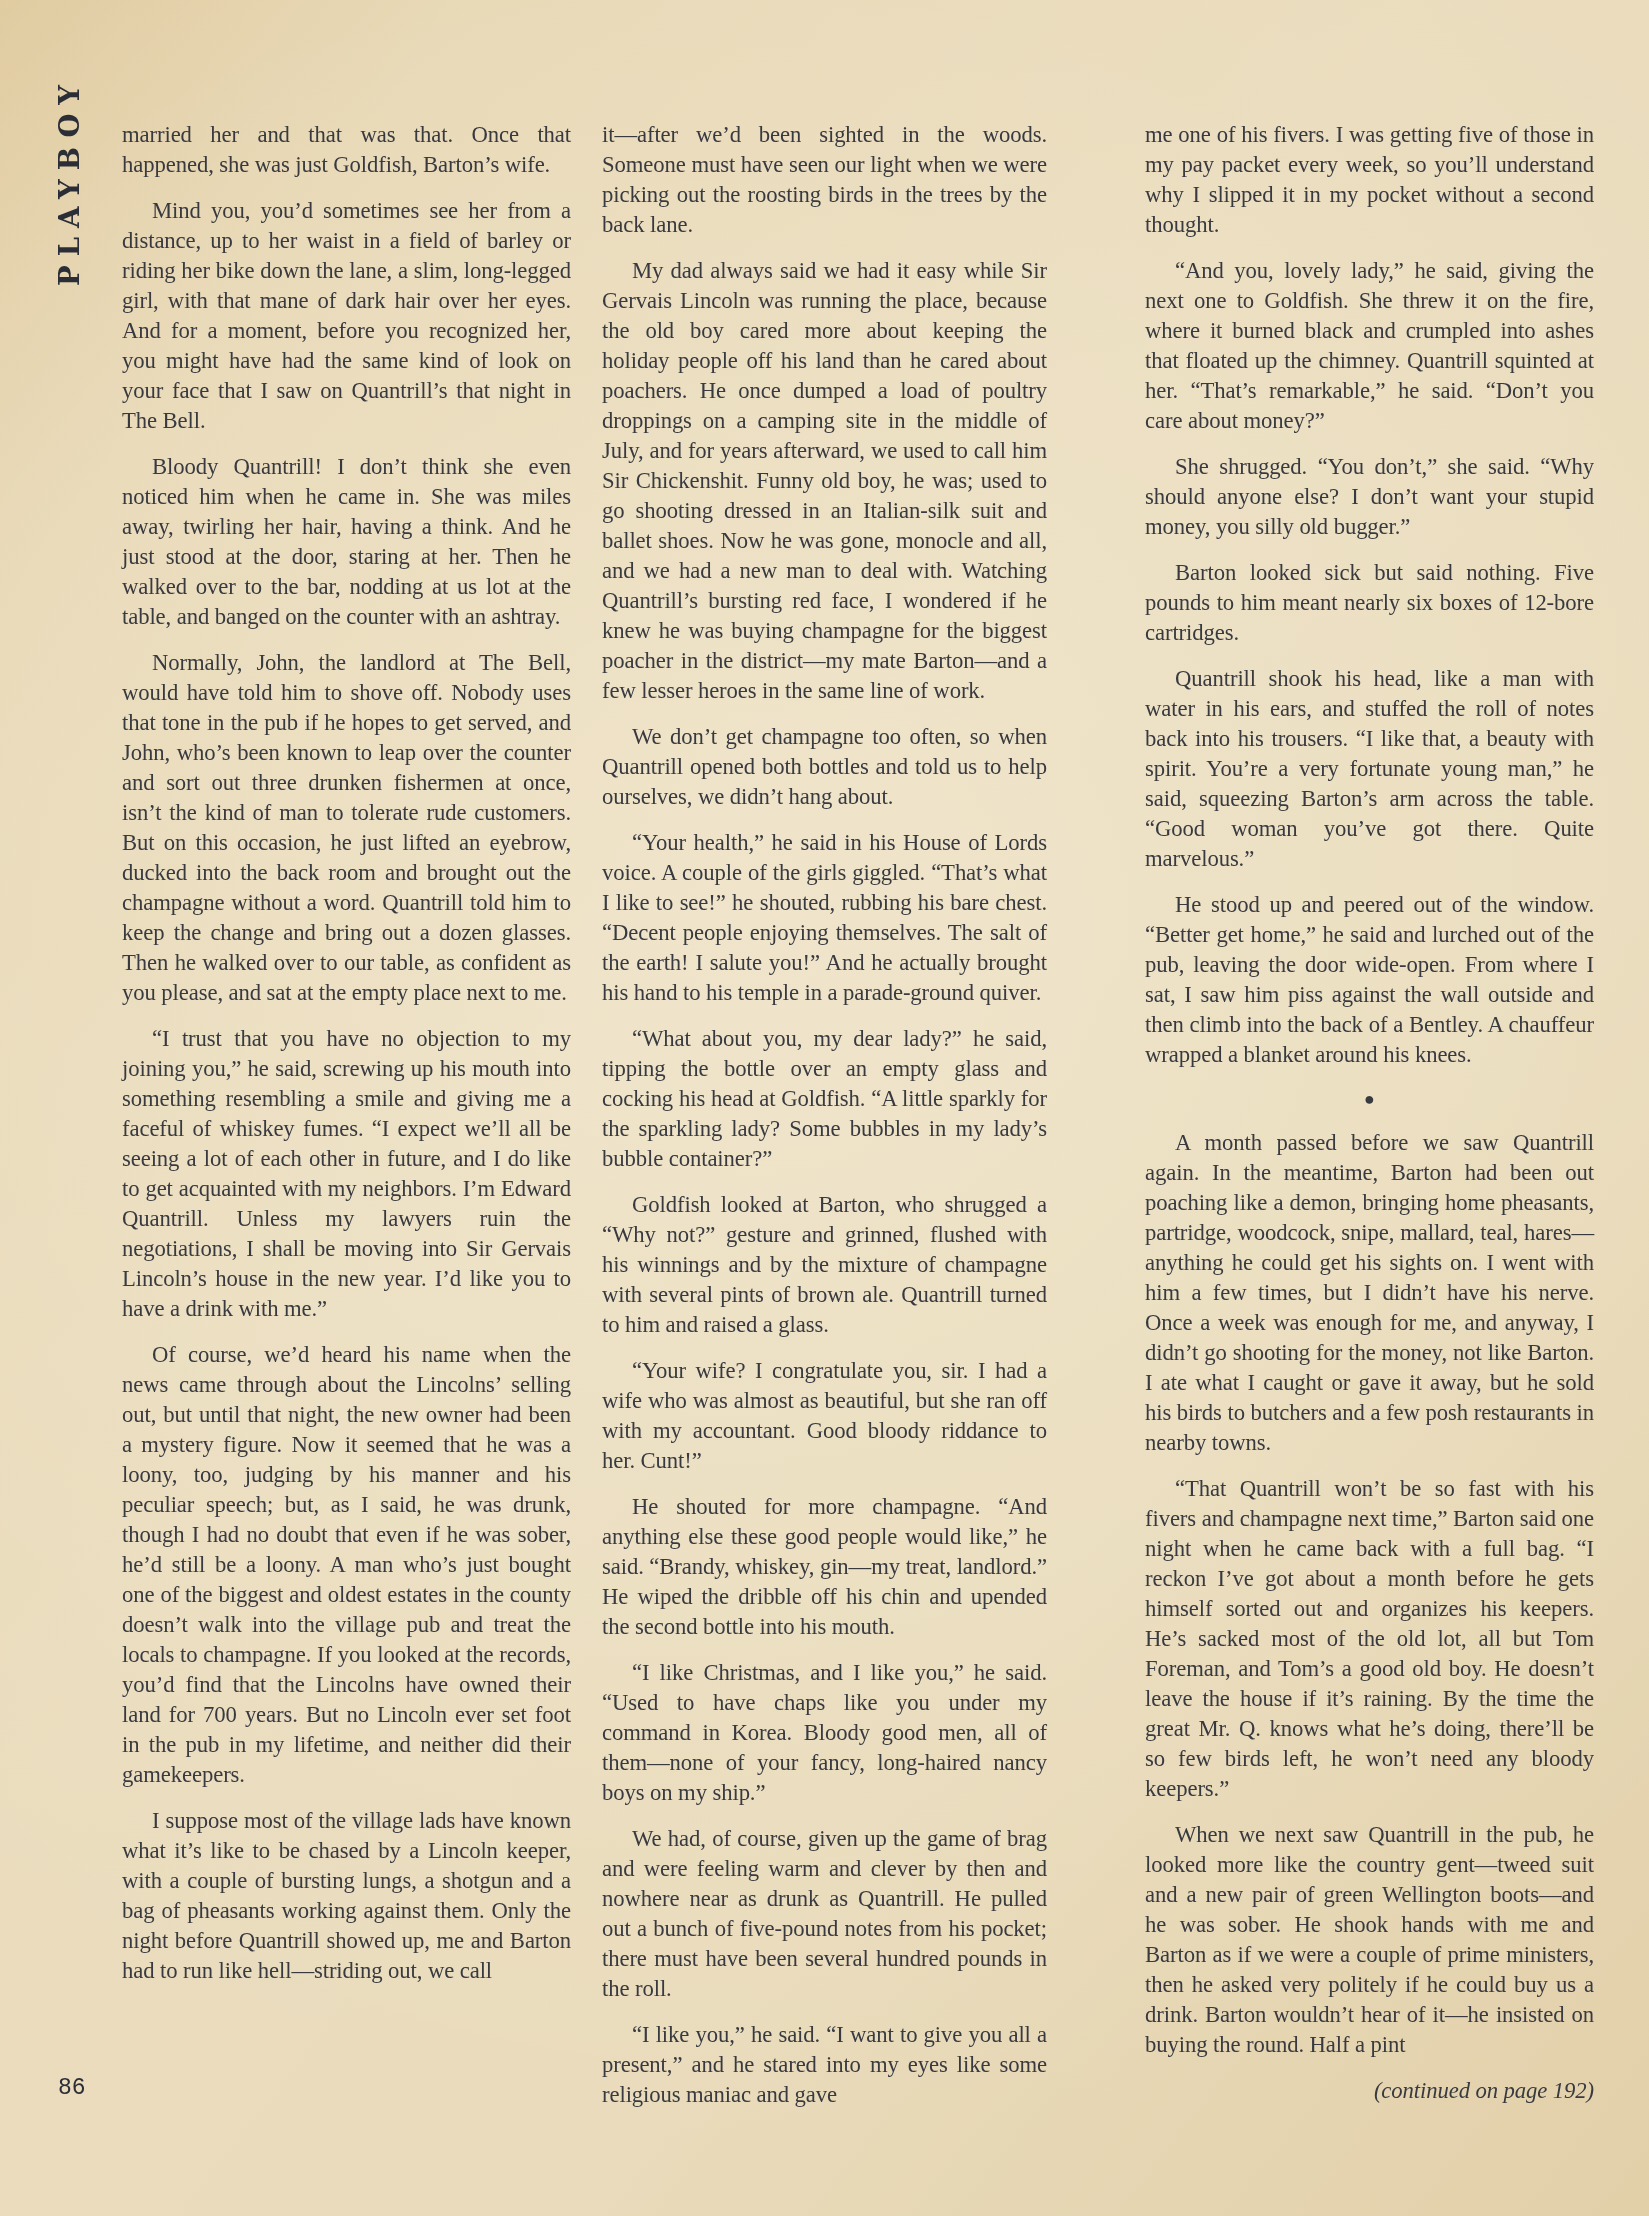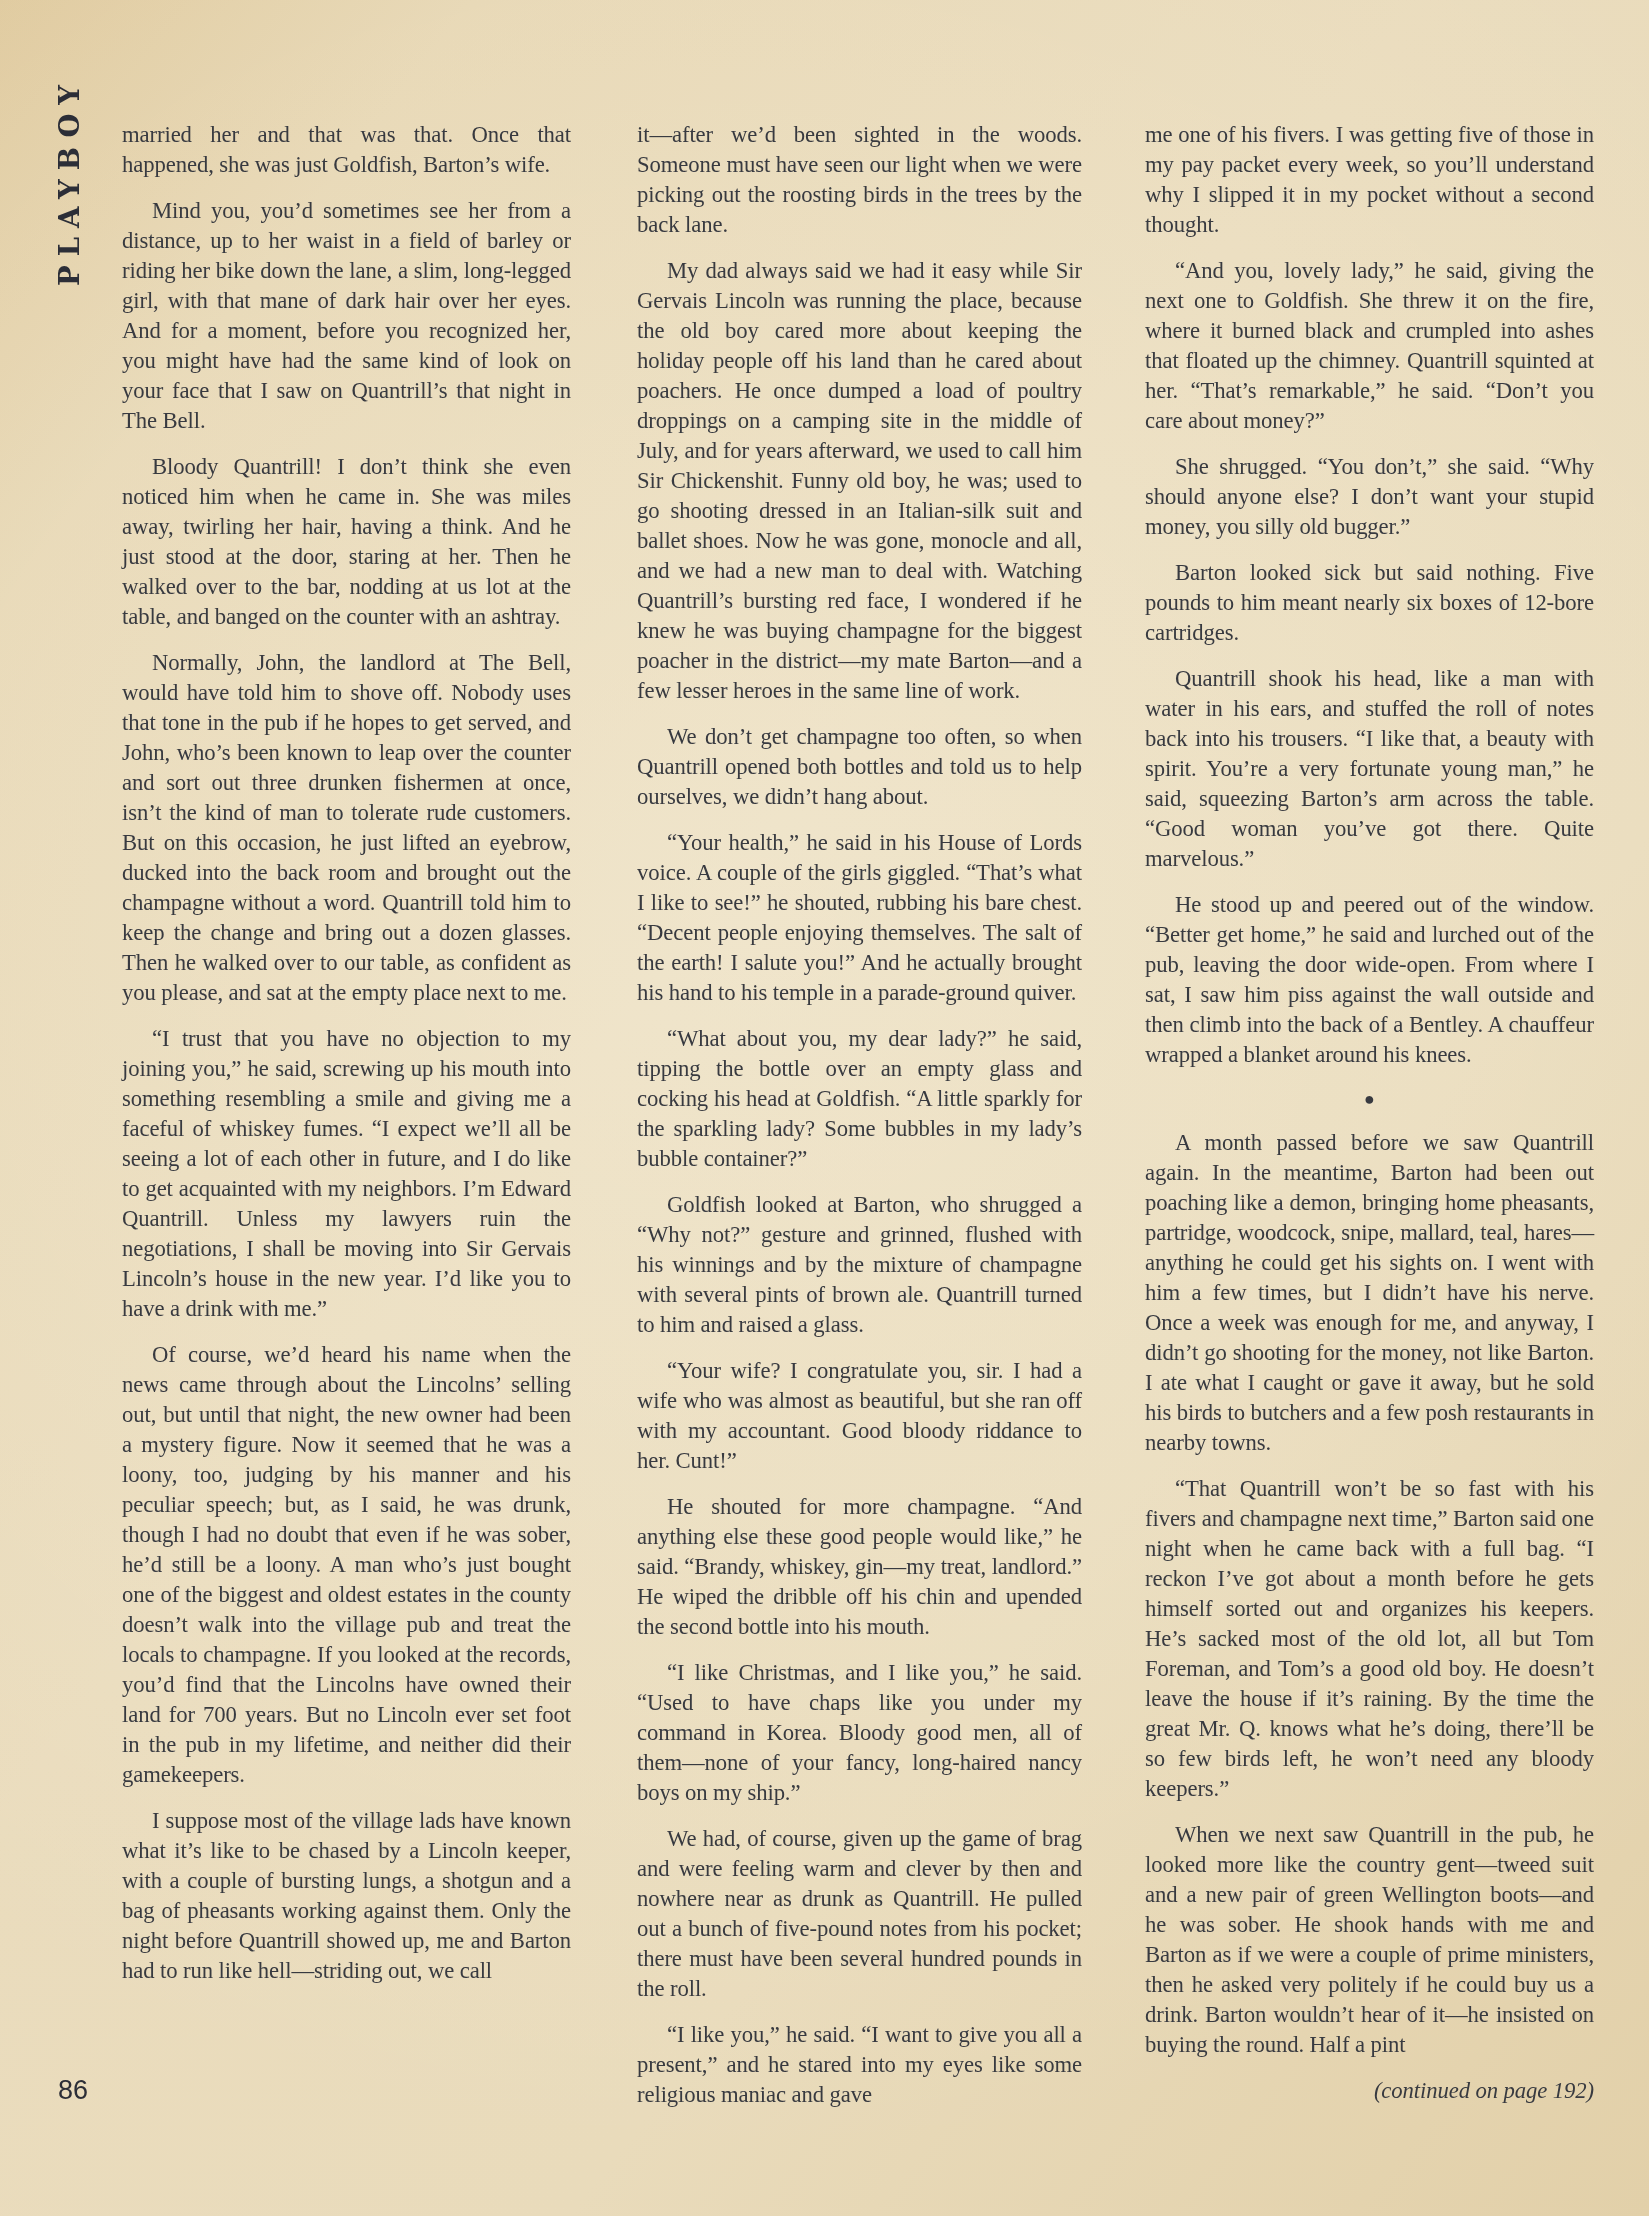--- a/index.html
+++ b/index.html
@@ -23,35 +23,35 @@
     color:var(--ink-dark,#2c2e37);white-space:nowrap;
   }
   .col{
     position:absolute;top:104px;width:481px;
     font-size:22.7px;line-height:30px;letter-spacing:-0.1px;
     color:var(--ink,#383a40);
     text-align:justify;
     hyphens:auto;-webkit-hyphens:auto;
   }
   #col-1{left:106px;}
-  #col-2{left:621px;width:477px;}
+  #col-2{left:586px;width:477px;}
   #col-3{left:1129px;}
   .col p{margin:16px;text-indent:30px;}
   .col p.no-indent{text-indent:0;}
   .separator{
     text-align:center;font-size:18px;line-height:26px;
     color:var(--ink,#383a40);
   }
   .continued{
     text-align:right;font-style:italic;text-indent:0 !important;
   }
   .pageno{
     position:absolute;left:58px;top:2075px;
-    font-family:Liberation Sans, sans-serif;
-    font-size:27px;color:var(--ink-dark,#2c2e37);
+    font-family:Liberation Mono, monospace;
+    font-size:23px;color:var(--ink-dark,#2c2e37);
   }
 </style>
 </head>
 <body style="--ink: #383a40; --ink-dark: #2c2e37; background: rgb(232, 219, 189);">
 
 <div class="page">
   <div class="brand">PLAYBOY</div>
 
   <div class="col" id="col-1">
       <p class="no-indent">married her and that was that. Once that happened, she was just Goldfish, Barton’s wife.</p>

